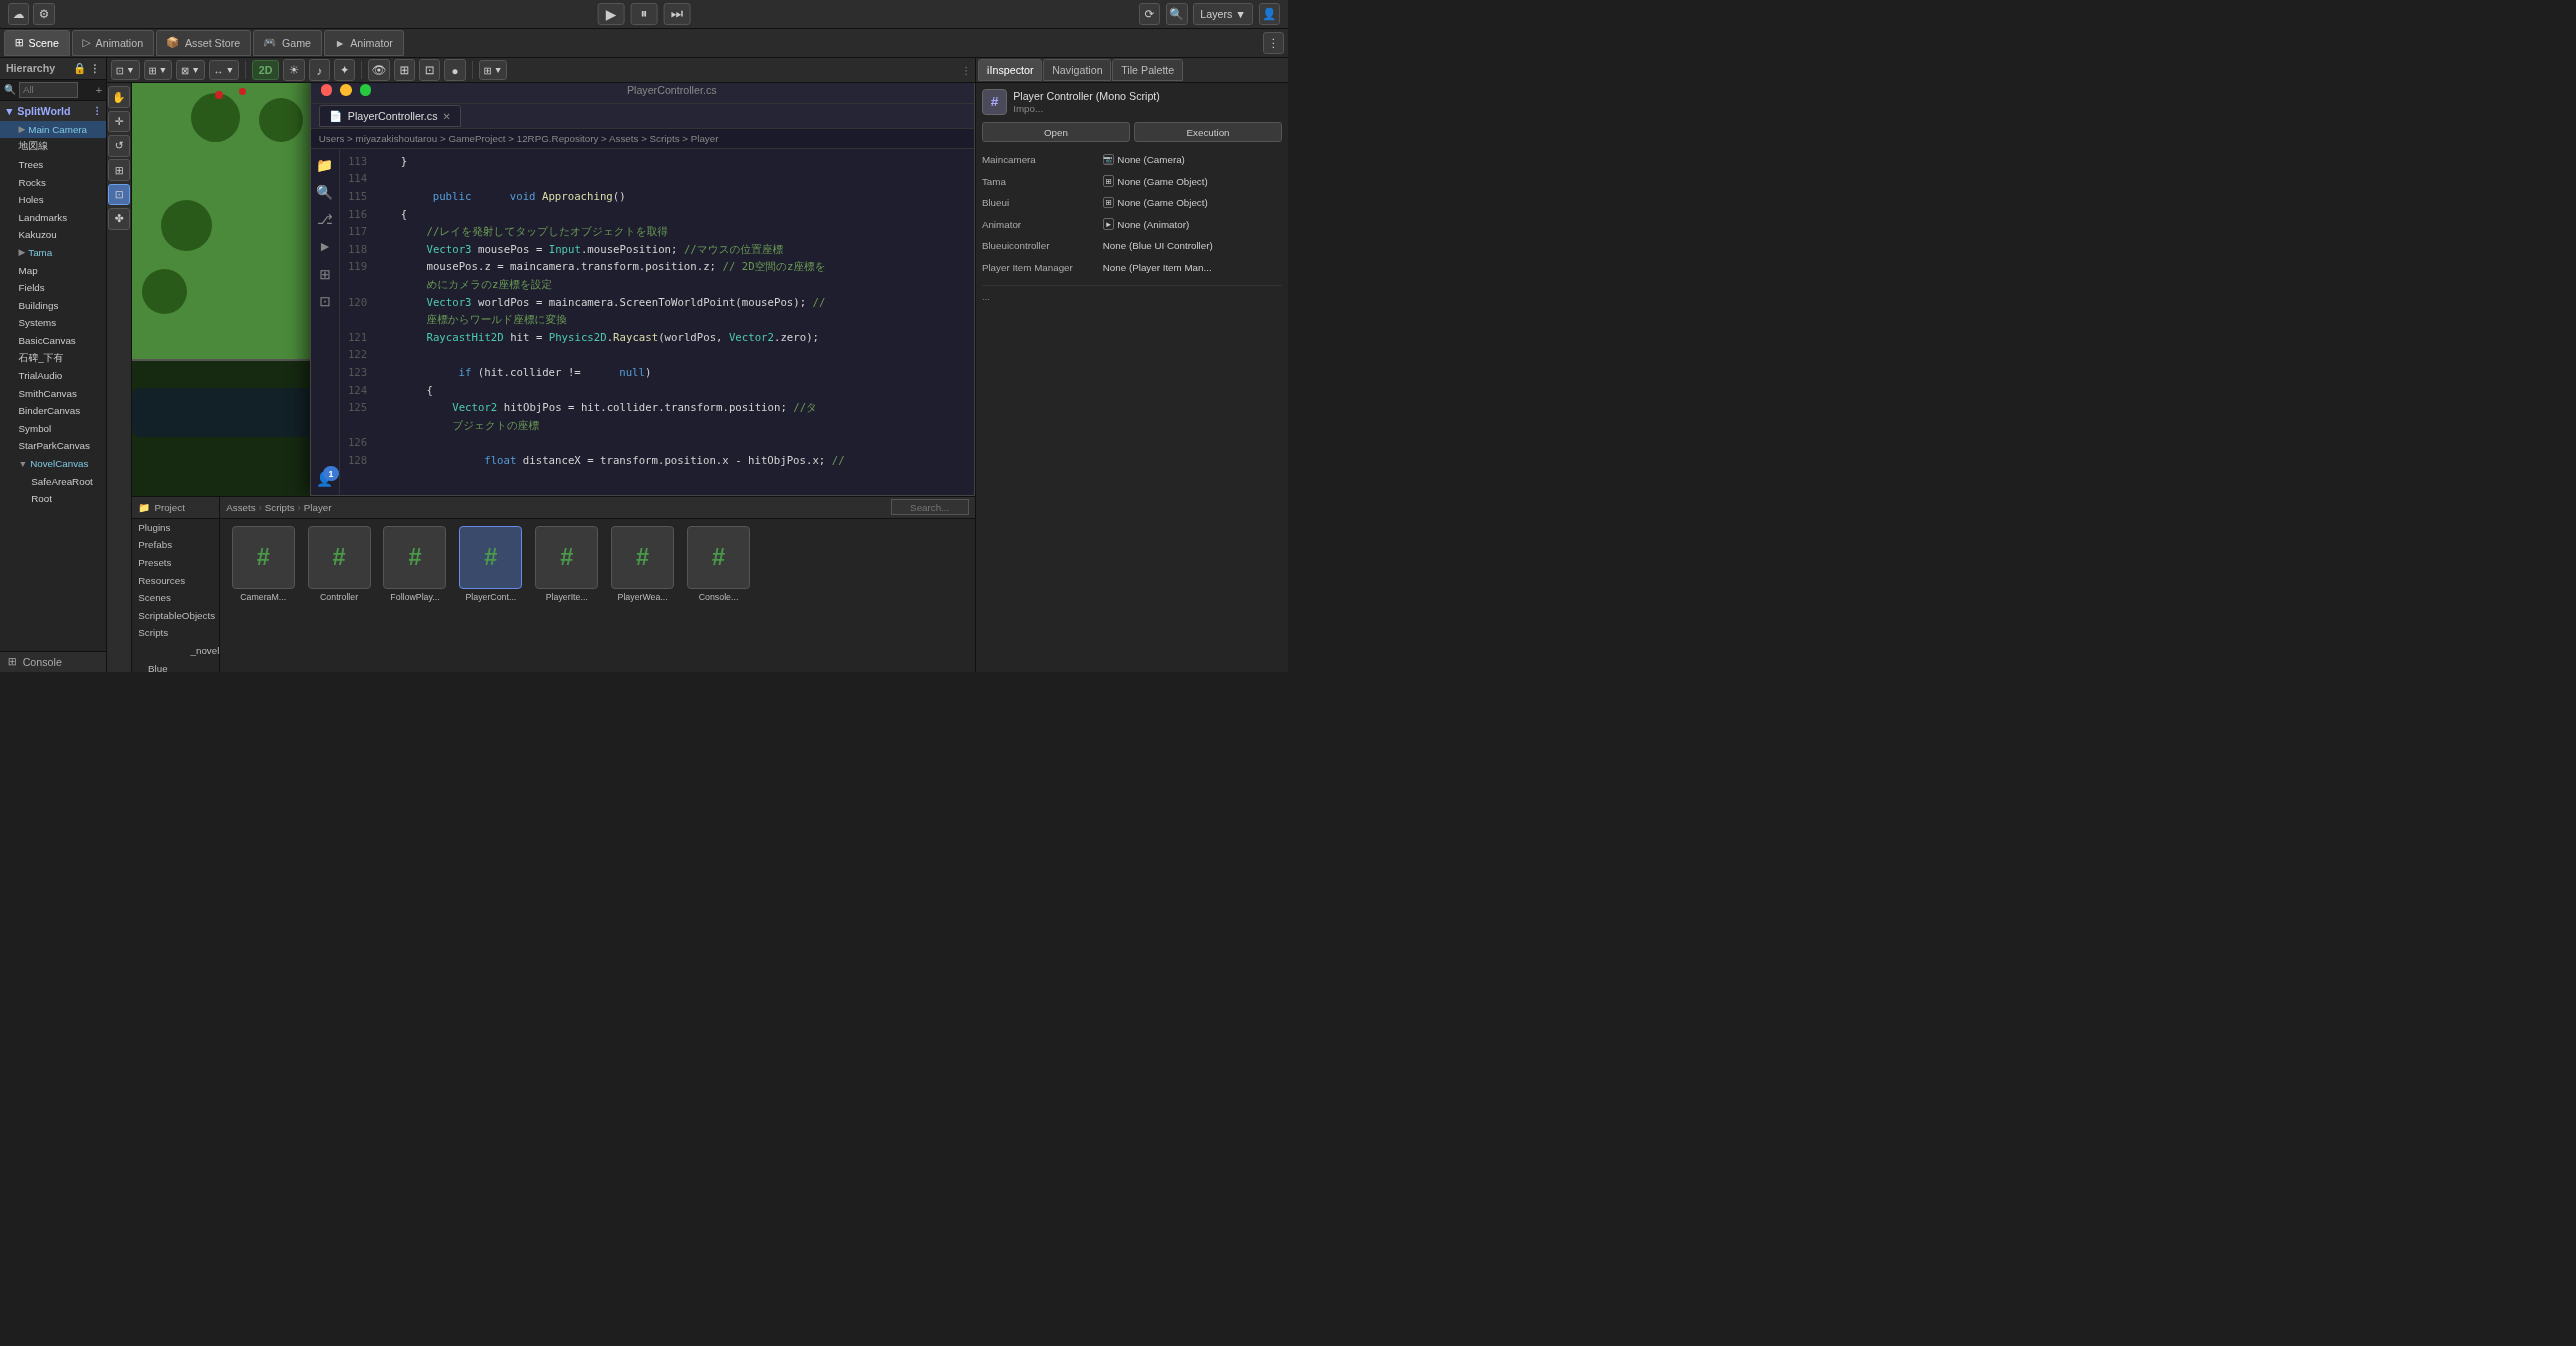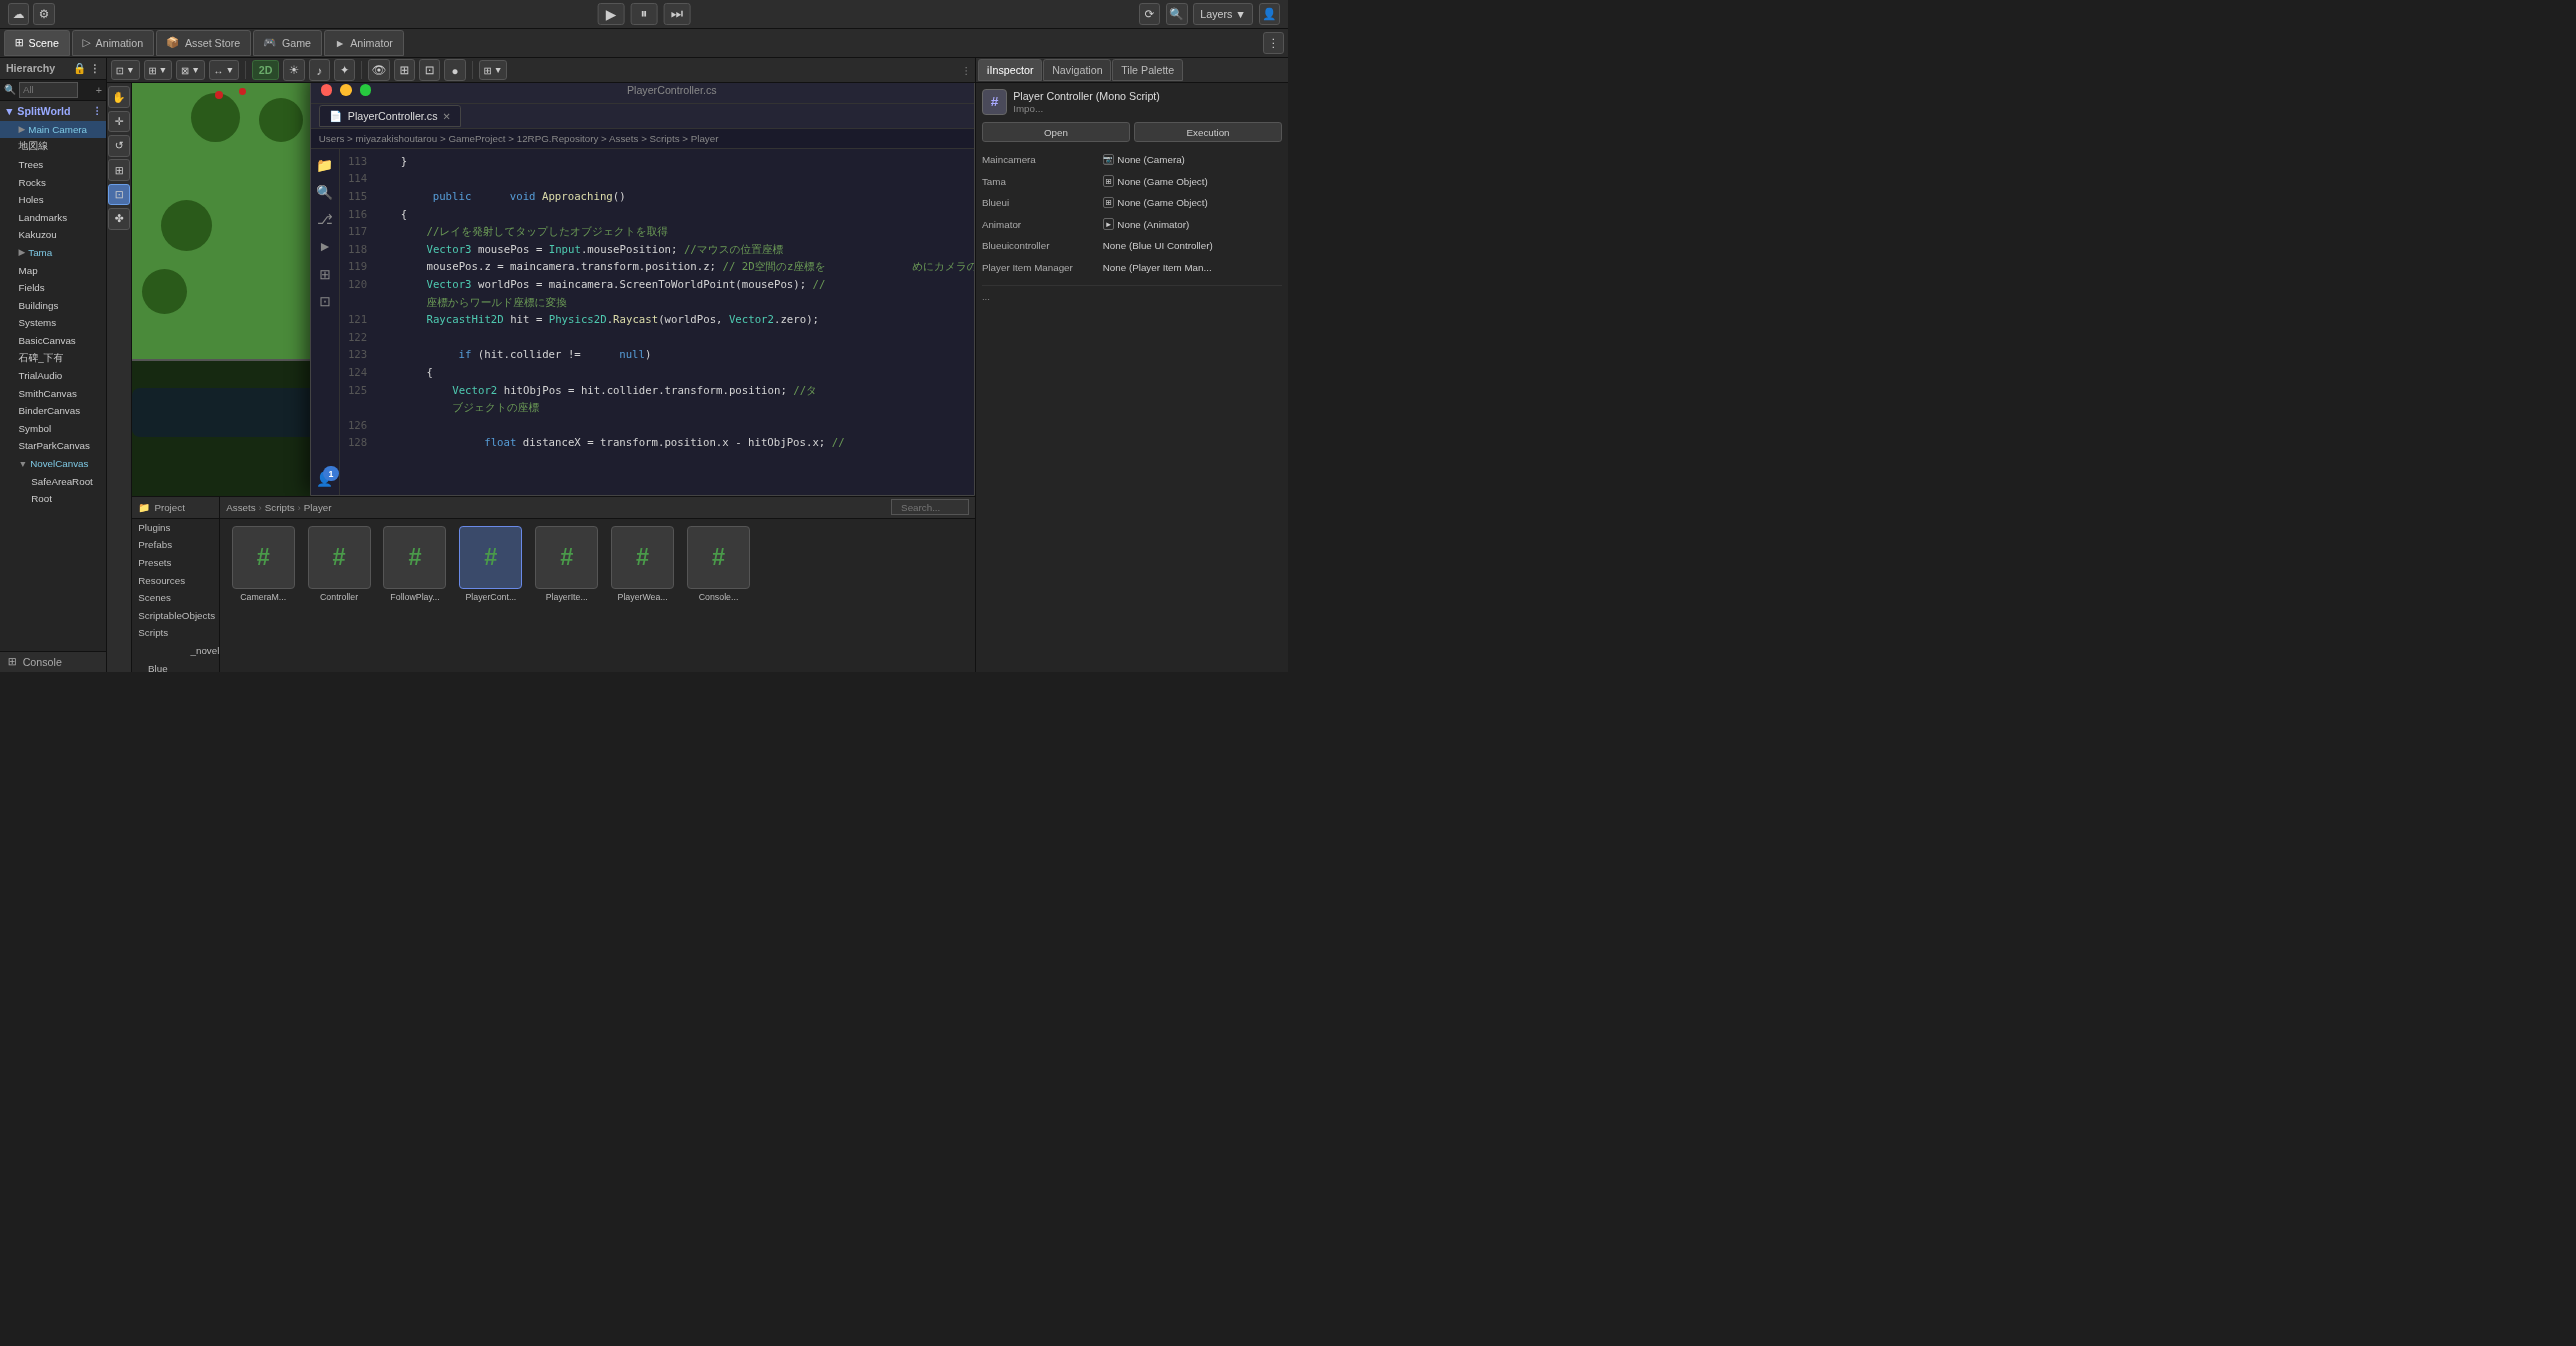--- a/index.html
+++ b/index.html
@@ -954,21 +954,21 @@
                     <span class="line-content">    <span class="punct">{</span></span>
                   </div>
                   <div class="code-line">
                     <span class="line-num">117</span>
                     <span class="line-content">        <span class="comment">//レイを発射してタップしたオブジェクトを取得</span></span>
                   </div>
                   <div class="code-line">
                     <span class="line-num">118</span>
                     <span class="line-content">        <span class="type">Vector3</span> mousePos = <span class="type">Input</span>.mousePosition; <span class="comment">//マウスの位置座標</span></span>
                   </div>
-                  <div style="display:flex;flex-direction:row;">
+                  <div style="display:flex;flex-direction:column;">
                     <div class="code-line">
                       <span class="line-num">119</span>
                       <span class="line-content">        mousePos.z = maincamera.transform.position.z; <span class="comment">// 2D空間のz座標を</span></span>
                     </div>
                     <div class="code-line">
                       <span class="line-num"> </span>
                       <span class="line-content"><span class="comment">        めにカメラのz座標を設定</span></span>
                     </div>
                   </div>
                   <div style="display:flex;flex-direction:column;">
@@ -1064,21 +1064,21 @@
 
             <div style="flex:1;display:flex;flex-direction:column;">
               <div class="asset-header">
                 <div class="asset-breadcrumb">
                   <span>Assets</span>
                   <span class="sep">›</span>
                   <span>Scripts</span>
                   <span class="sep">›</span>
                   <span>Player</span>
                 </div>
-                <input type="text" style="margin-left: auto; background: rgb(51, 51, 51); border: 1px solid rgb(85, 85, 85); color: rgb(204, 204, 204); font-size: 9.8px; width: 78px; height: 15.6px; padding: 0px 9px;" placeholder="Search...">
+                <input type="text" style="margin-left: auto; background: rgb(51, 51, 51); border: 1px solid rgb(85, 85, 85); color: rgb(204, 204, 204); font-size: 9.8px; width: 78px; height: 15.6px; padding: 0px 18px;" placeholder="Search...">
               </div>
               <div class="asset-grid">
 
                 <div class="asset-item">
                   <div class="asset-icon">
                       <span style="color:#4a9a4a;font-size:23.5px;font-weight:bold;">#</span>
                     </div>
                   <span class="asset-label">CameraM...</span>
                 </div>
                 <div class="asset-item">

